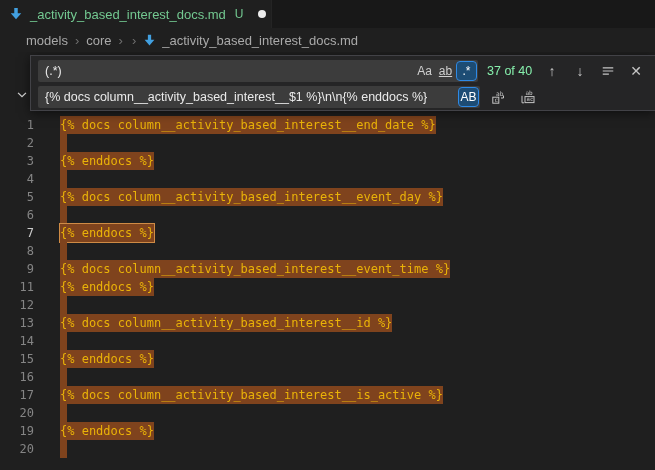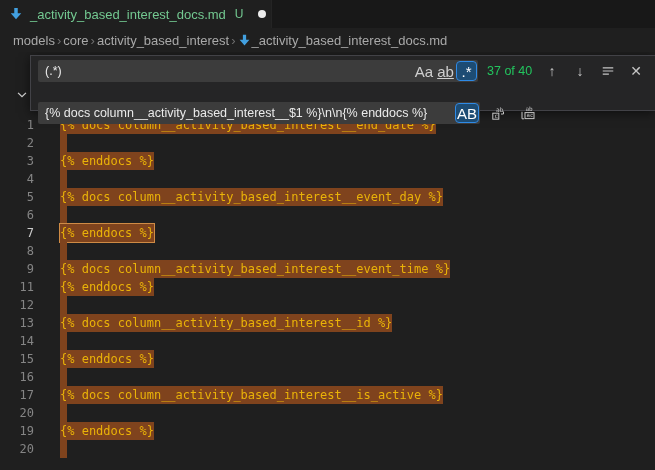--- a/index.html
+++ b/index.html
@@ -23,21 +23,21 @@
     display:flex;align-items:center;gap:6px;
     width:272px;padding:0 10px 0 9px;
     background:#1f1f1f;border-right:1px solid #242424;cursor:pointer;
   }
   .tabname{color:var(--green);font-size:13px;white-space:nowrap;}
   .git-status{color:var(--green);font-size:12px;margin-left:3px;}
   .mod-dot{width:8px;height:8px;border-radius:50%;background:#ececec;margin-left:8px;flex:none;}
   
   .breadcrumb{
     height:24px;background:#1f1f1f;display:flex;align-items:center;
-    padding-left:13px;font-size:13px;color:#a9a9a9;white-space:nowrap;
+    padding-left:26px;font-size:13px;color:#a9a9a9;gap:5px;white-space:nowrap;
   }
   .bc-sep{color:#6f6f6f;font-size:13px;margin:0 2px;}
   .bc-item{cursor:pointer;}
   .bc-icon{display:flex;align-items:center;margin-right:1px;}
   
   .editor{position:relative;height:418px;background:#1f1f1f;overflow:hidden;}
   #code-lines{position:absolute;top:64px;left:0;right:0;}
   .cline{display:flex;height:18px;line-height:18px;
     font-family:"DejaVu Sans Mono",monospace;font-size:12px;}
   .gutter{width:34px;text-align:right;color:#858585;flex:none;cursor:pointer;}
@@ -48,36 +48,36 @@
   .hl.cur{outline:1px solid var(--matchborder);outline-offset:0;}
   .hl.strip{background:var(--match);width:7px;}
   
   .findwidget{
     position:absolute;top:3px;left:30px;right:0;height:56px;
     background:#252526;border:1px solid #424247;border-right:none;
     box-shadow:0 2px 10px rgba(0,0,0,.55);z-index:5;
   }
   .frow,.rrow{position:absolute;left:7px;right:9px;height:22px;display:flex;align-items:center;}
   .frow{top:4px;}
-  .rrow{top:46px;}
+  .rrow{top:30px;}
   .inputbox{
     background:#3c3c3c;height:22px;display:flex;align-items:center;
     color:#eaeaea;border-radius:2px;
   }
   .find-input{width:440px;}
   .replace-input{width:442px;}
   .qtext{flex:1;padding-left:7px;font-size:12.5px;white-space:pre;overflow:hidden;}
   .opt{
     flex:none;min-width:19px;height:18px;padding:0 1px;margin-right:2px;
     display:flex;align-items:center;justify-content:center;
-    border-radius:3px;color:#cfcfcf;font-size:15px;cursor:pointer;
+    border-radius:3px;color:#cfcfcf;font-size:12px;cursor:pointer;
   }
   .opt.underline{text-decoration:underline;}
   .opt.on{background:#1d4c74;outline:1px solid var(--blue);color:#fff;}
-  .count{margin-left:9px;color:#22c55e;font-size:12.5px;white-space:nowrap;}
+  .count{margin-left:9px;color:#86efac;font-size:12.5px;white-space:nowrap;}
   .navgroup{margin-left:auto;display:flex;align-items:center;gap:8px;}
   .icon-btn{
     width:20px;height:20px;display:flex;align-items:center;justify-content:center;
     color:#c5c5c5;font-size:14px;cursor:pointer;border-radius:4px;flex:none;
   }
   .rep-icons{display:flex;align-items:center;gap:9px;margin-left:9px;}
   .replace-toggle{
     position:absolute;left:13px;top:34px;width:17px;height:17px;z-index:6;
     display:flex;align-items:center;justify-content:center;cursor:pointer;color:#cccccc;
   }
@@ -97,21 +97,20 @@
     <span class="git-status">U</span>
     <span class="mod-dot"></span>
   </div>
 </div>
 
 <div class="breadcrumb">
     <span class="bc-item">models</span>
     <span class="bc-sep">›</span>
     <span class="bc-item">core</span>
     <span class="bc-sep">›</span>
-    <span class="bc-item">activity_based_interest</span>
     <span class="bc-sep">›</span>
     <span class="bc-icon">
       <svg width="13" height="13" viewBox="0 0 16 16">
         <path d="M6 1h4v6h4l-6 7-6-7h4z" fill="#42a0e0"></path>
       </svg>
     </span>
     <span class="bc-item">_activity_based_interest_docs.md</span>
   </div>
 
 <div class="editor">

